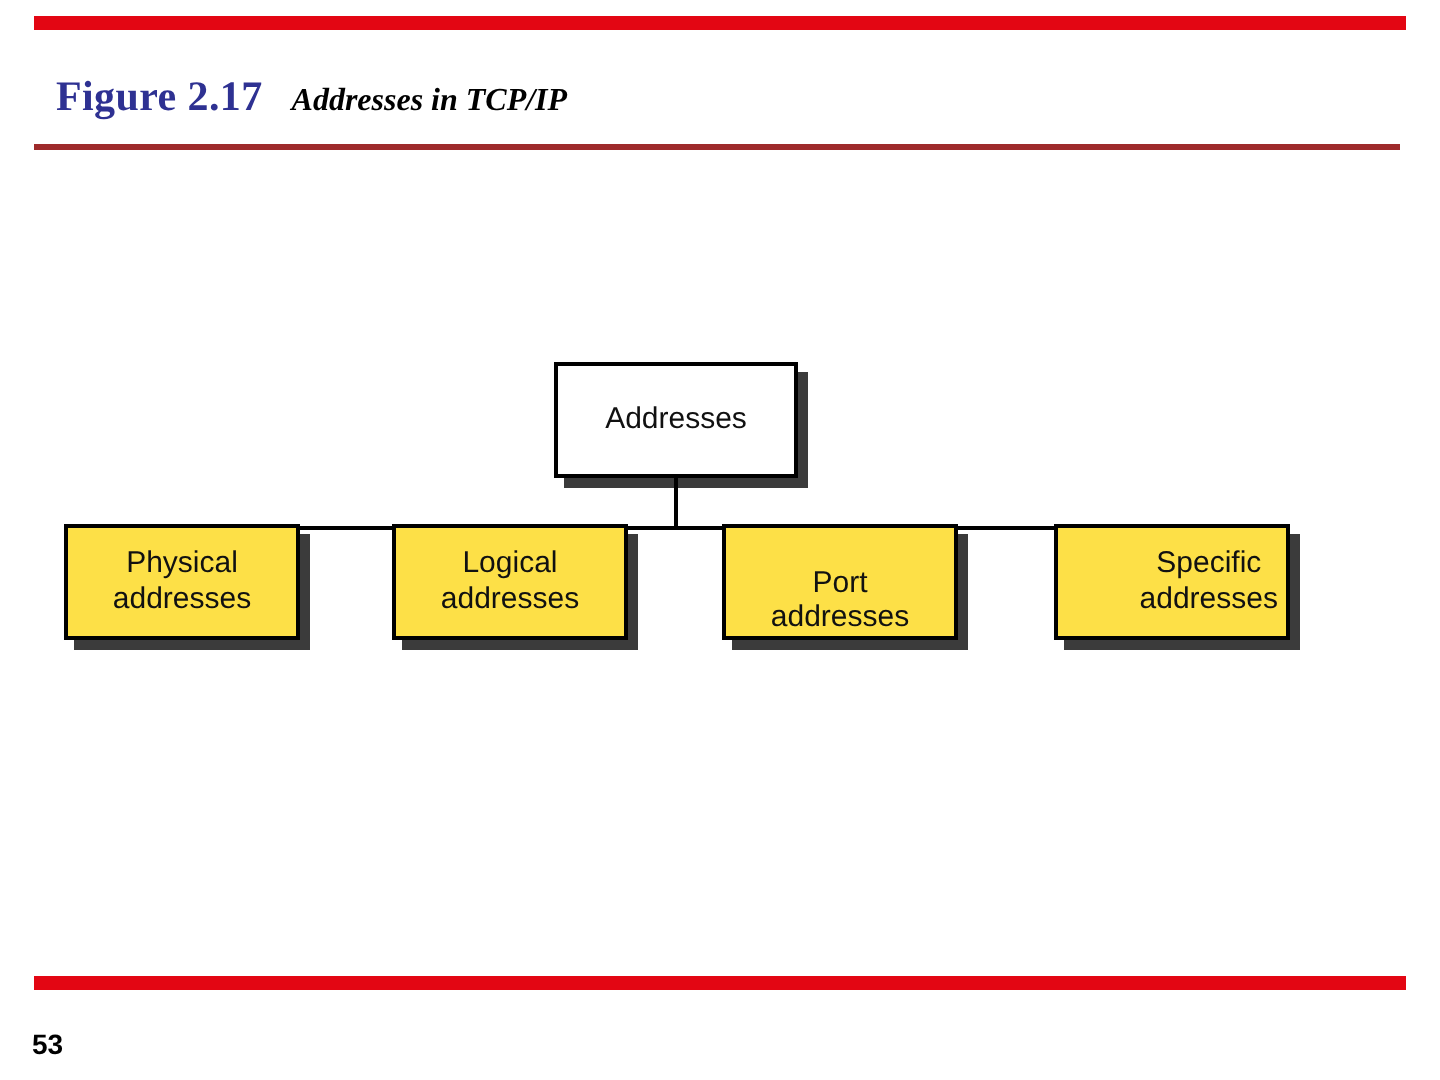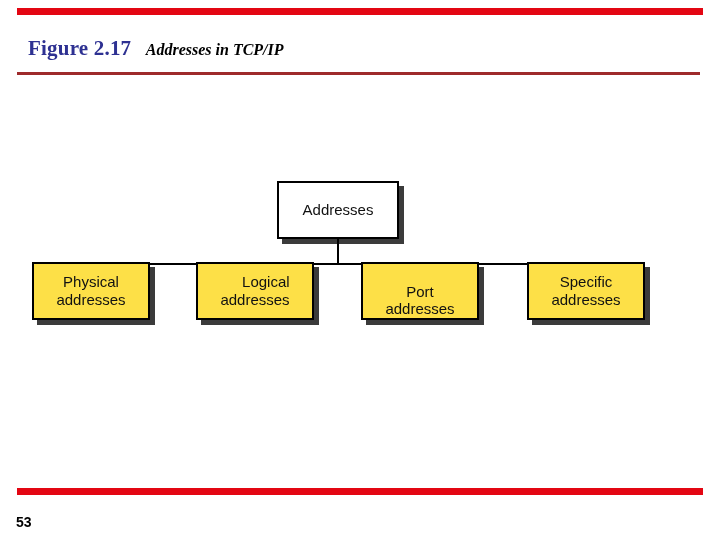--- a/index.html
+++ b/index.html
@@ -111,23 +111,23 @@
     background: #fde047;
     width: 118px;
     height: 58px;
     top: 262px;
   }
   .node-child .lbl {
     display: block;
     padding: 0 4px;
   }
   .c1 { left: 32px; }
-  .c2 { left: 196px; text-align: right; }
+  .c2 { left: 196px; }
   .c3 { left: 361px; align-items: flex-end; }
-  .c4 { left: 527px; }
+  .c4 { left: 527px; justify-content: flex-end; }
 
   
   .line { position: absolute; background: #000000; }
   .stem        { left: 337px; top: 239px; width: 2px; height: 26px; }
   .bus         { left: 90px;  top: 263px; width: 496px; height: 2px; }
   .drop        { top: 263px; width: 2px; height: 17px; }
   .d1 { left: 90px; }
   .d2 { left: 253px; }
   .d3 { left: 418px; }
   .d4 { left: 584px; }

